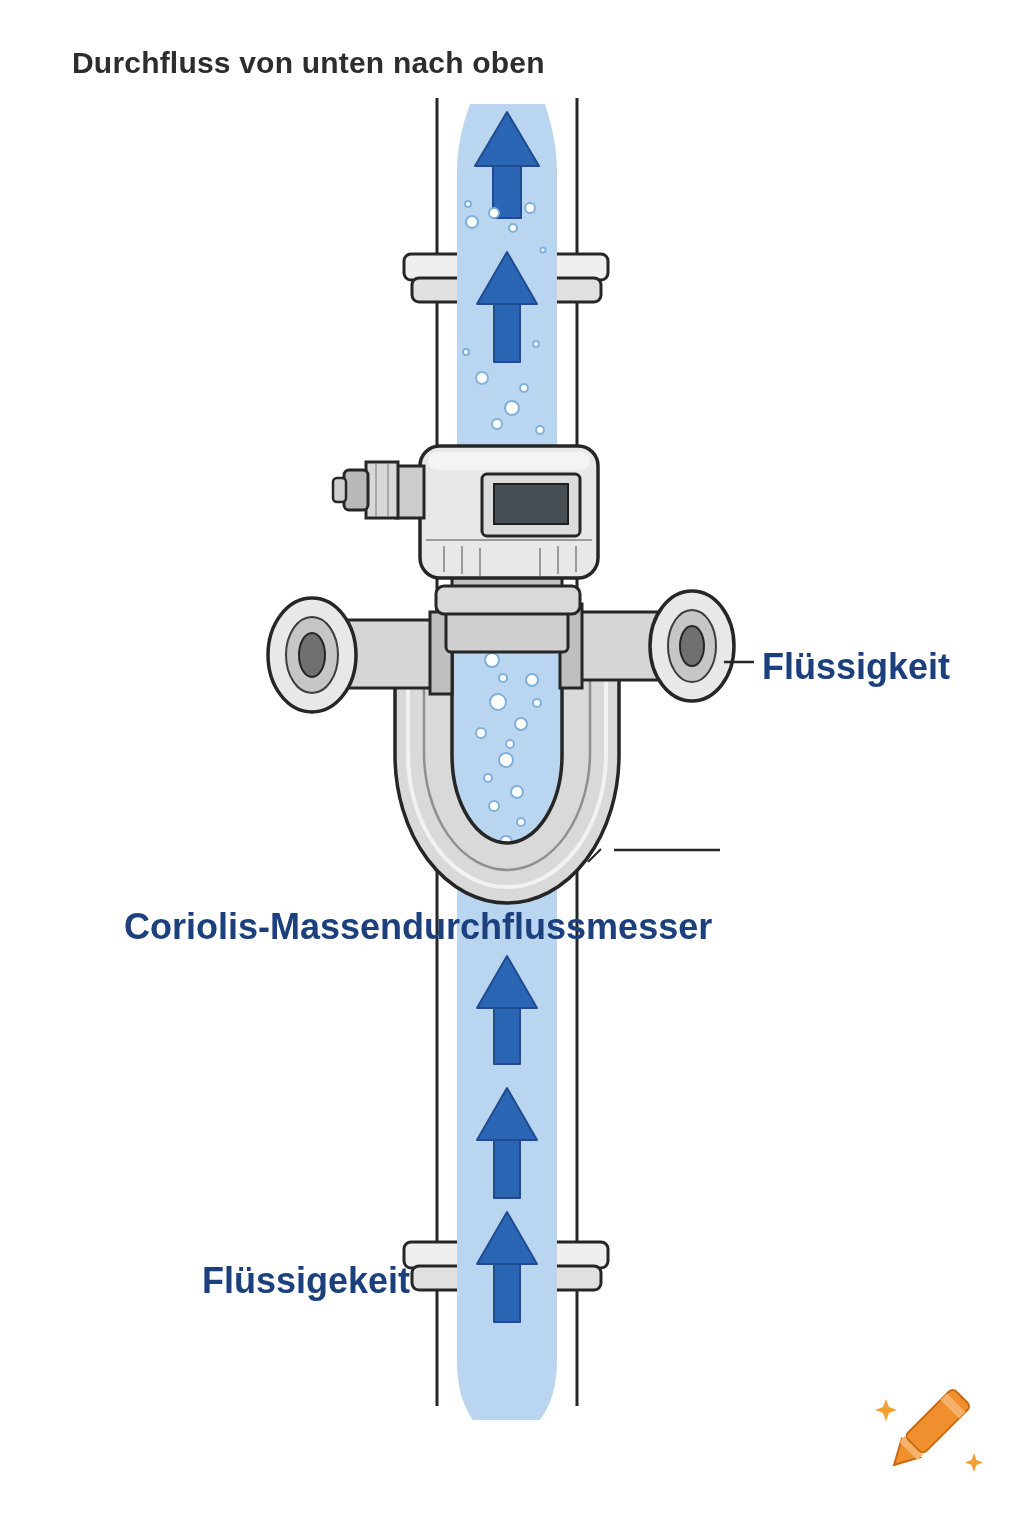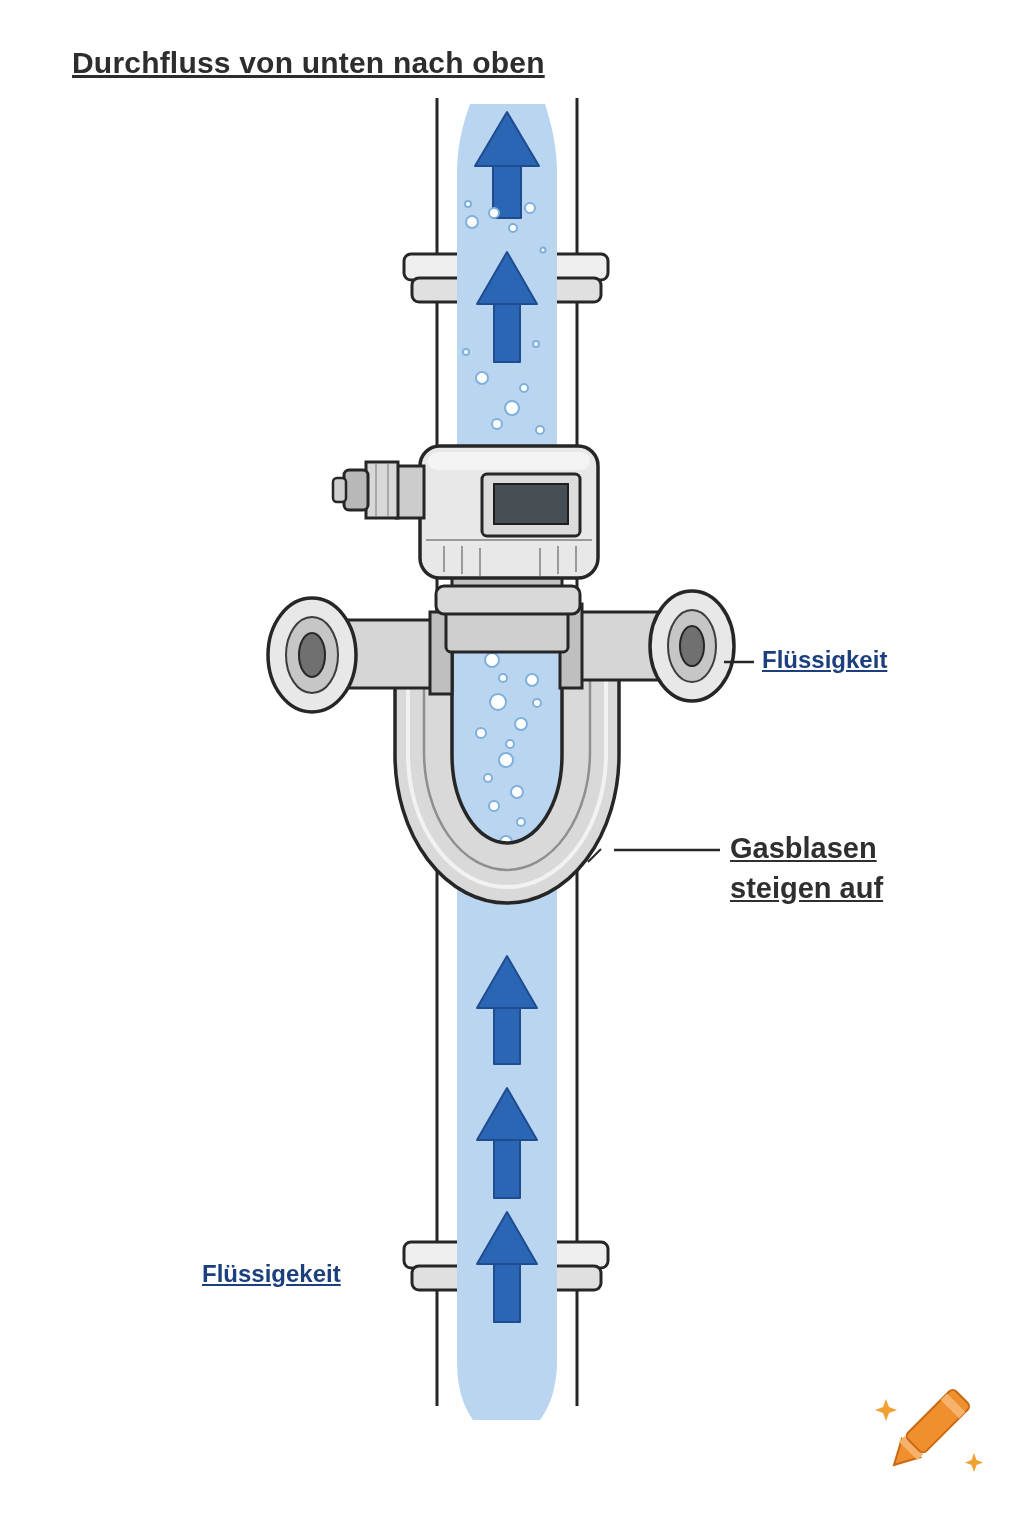--- a/index.html
+++ b/index.html
@@ -1,23 +1,23 @@
 <!DOCTYPE html>
 <html><head>
 <meta charset="utf-8">
 <style>
   html,body{margin:0;padding:0;background:#ffffff;}
   .page{
     position:relative;width:1024px;height:1536px;background:#ffffff;overflow:hidden;
     font-family:"Liberation Sans", sans-serif;
   }
   .diagram-svg{position:absolute;left:0;top:0;width:1024px;height:1536px;}
-  .lbl{position:absolute;white-space:nowrap;text-decoration:underline;}
+  .lbl{position:absolute;white-space:nowrap;}
   .lbl-title{left:72px;top:46px;font-size:30px;font-weight:600;color:#2d2d2d;letter-spacing:.2px;}
-  .lbl-blue{color:#1c3f7d;font-weight:700;font-size:24px;}
+  .lbl-blue{color:#1c3f7d;font-weight:700;font-size:36px;}
   .lbl-fluid-right{left:762px;top:646px;}
   .lbl-gas{left:730px;top:828px;color:#2f2f2f;font-weight:600;font-size:29px;line-height:40px;}
   .lbl-meter{left:124px;top:906px;}
   .lbl-fluid-bottom{left:202px;top:1222px;margin-top:38px;}
 </style>
 </head>
 <body>
 
 <div class="page">
 
@@ -182,21 +182,18 @@
       </g>
       <path d="M886,1399 L889,1407 L897,1410 L889,1413 L886,1421 L883,1413 L875,1410 L883,1407 Z" fill="#f0a132"></path>
       <path d="M974,1453 L976.5,1460 L983,1462.5 L976.5,1465 L974,1472 L971.5,1465 L965,1462.5 L971.5,1460 Z" fill="#f0a132"></path>
     </g>
   </svg>
 
   <div class="lbl lbl-title">Durchfluss von unten nach oben</div>
 
   <div class="lbl lbl-blue lbl-fluid-right">Flüssigkeit</div>
 
-  <div class="lbl lbl-gas">
-    <div>Gasblasen</div>
-    <div>steigen auf</div>
-  </div>
 
+  <div class="lbl lbl-blue lbl-meter">Coriolis-Massendurchflussmesser</div>
 
   <div class="lbl lbl-blue lbl-fluid-bottom">Flüssigekeit</div>
 
 </div>
 
 </body></html>

